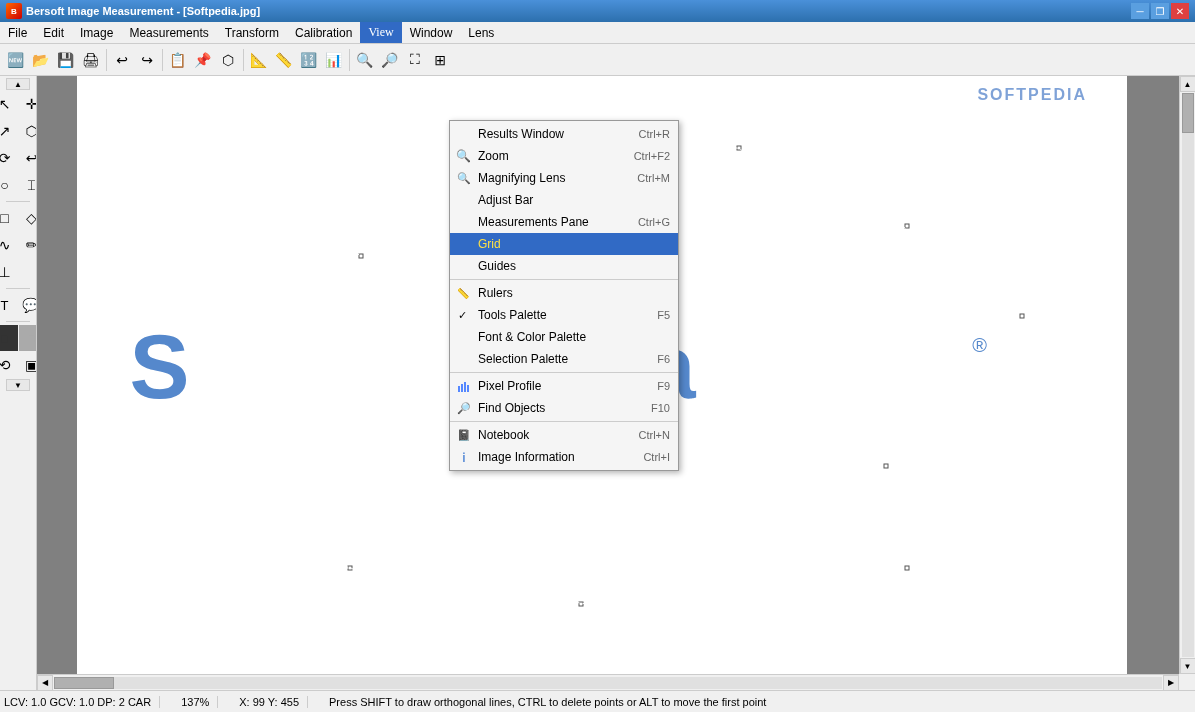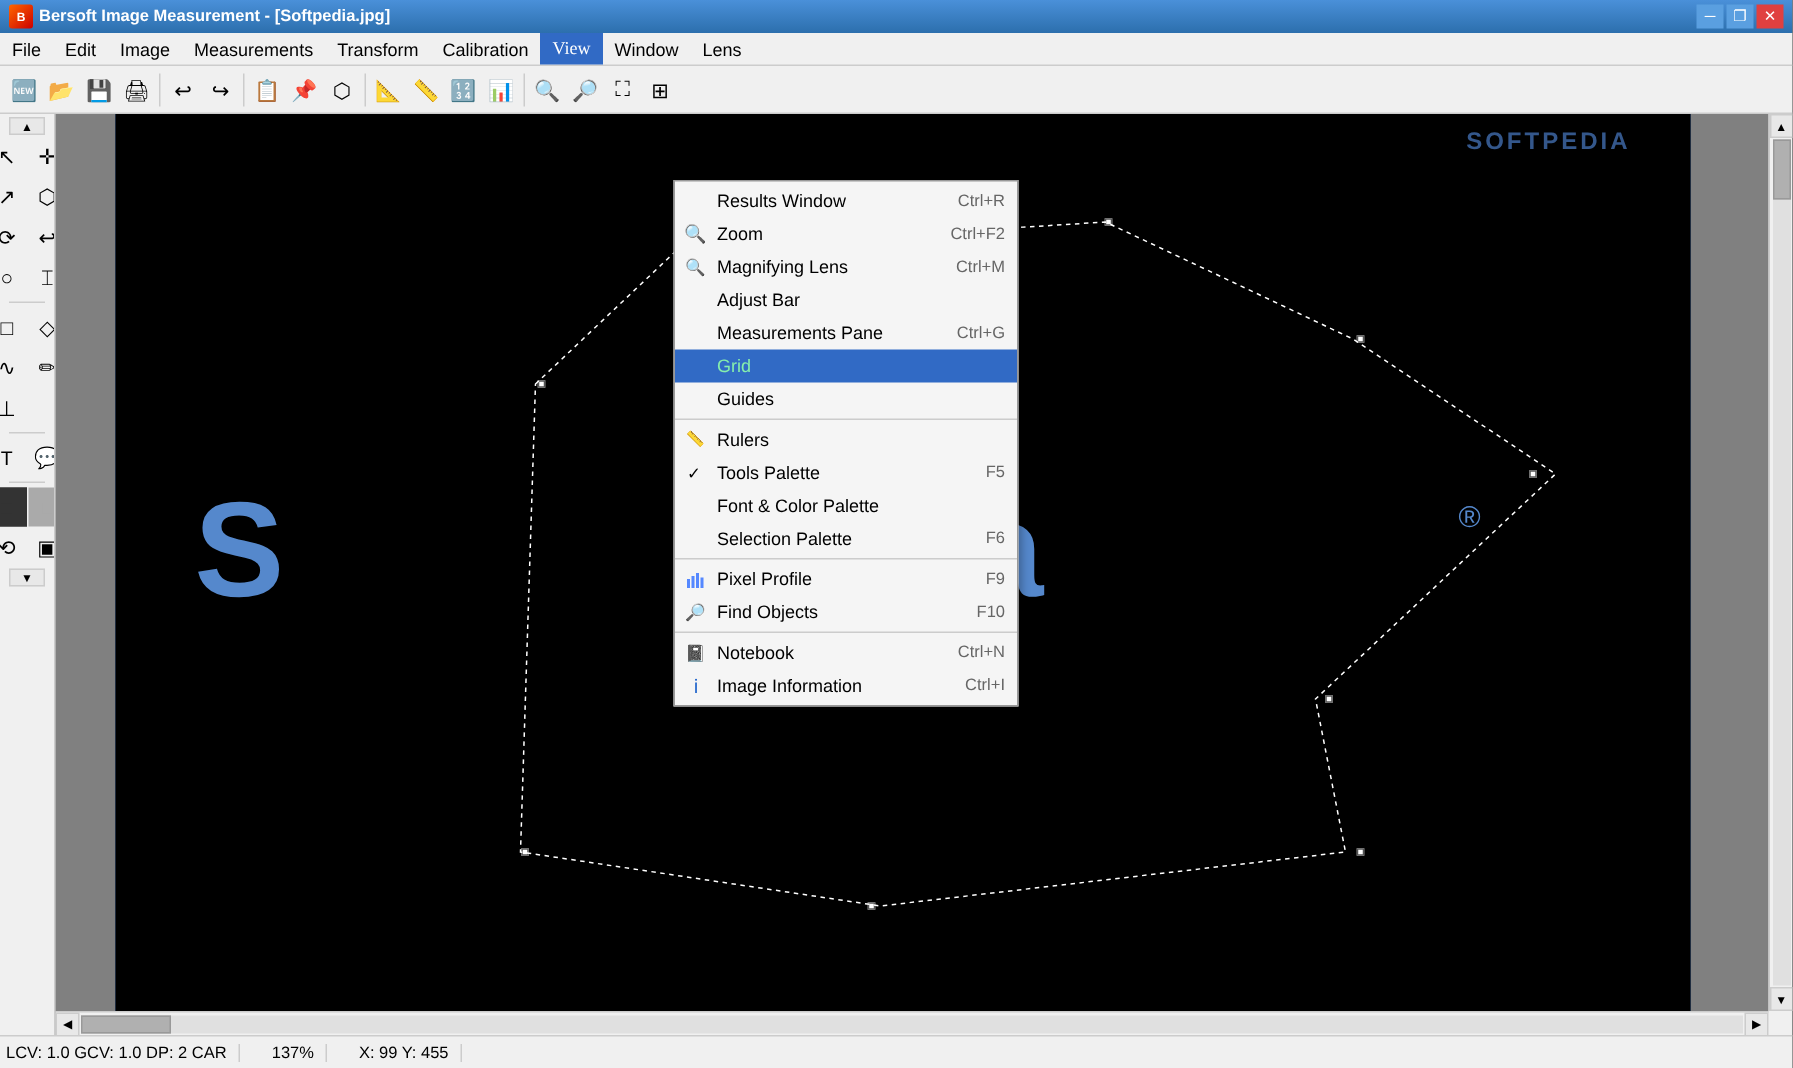--- a/index.html
+++ b/index.html
@@ -151,21 +151,21 @@
     }
     .dd-item {
       display: flex;
       align-items: center;
       padding: 3px 8px 3px 28px;
       cursor: pointer;
       font-size: 12px;
       position: relative;
       min-height: 22px;
     }
-    .dd-item.selected { background: #316ac5; color: #86efac; }
+    .dd-item.selected { background: #316ac5; color: #fde047; }
     .dd-item .shortcut {
       margin-left: auto;
       color: #666;
       font-size: 11px;
     }
     .dd-sep { height: 1px; background: #ccc; margin: 2px 0; }
     .dd-check {
       position: absolute;
       left: 8px;
       font-size: 11px;
@@ -174,21 +174,21 @@
       position: absolute;
       left: 6px;
       width: 16px; height: 16px;
       display: flex; align-items: center; justify-content: center;
       font-size: 12px;
     }
 
     
     .softpedia-bg {
       width: 100%; height: 100%;
-      background: #000000;
+      background: #ffffff;
       position: relative;
       overflow: hidden;
     }
     
     .poly-dot {
       position: absolute;
       width: 5px; height: 5px;
       background: white;
       border: 1px solid #555;
       transform: translate(-50%, -50%);
@@ -450,13 +450,14 @@
     </div>
 
   </div>
 
 </div>
 
 <div class="status-bar">
   <span class="status-seg">LCV: 1.0 GCV: 1.0 DP: 2  CAR</span>
   <span class="status-seg">137%</span>
   <span class="status-seg">X: 99 Y: 455</span>
+  <span>Press SHIFT to draw orthogonal lines, CTRL to delete points or ALT to move the first point</span>
 </div>
 
 </body></html>

